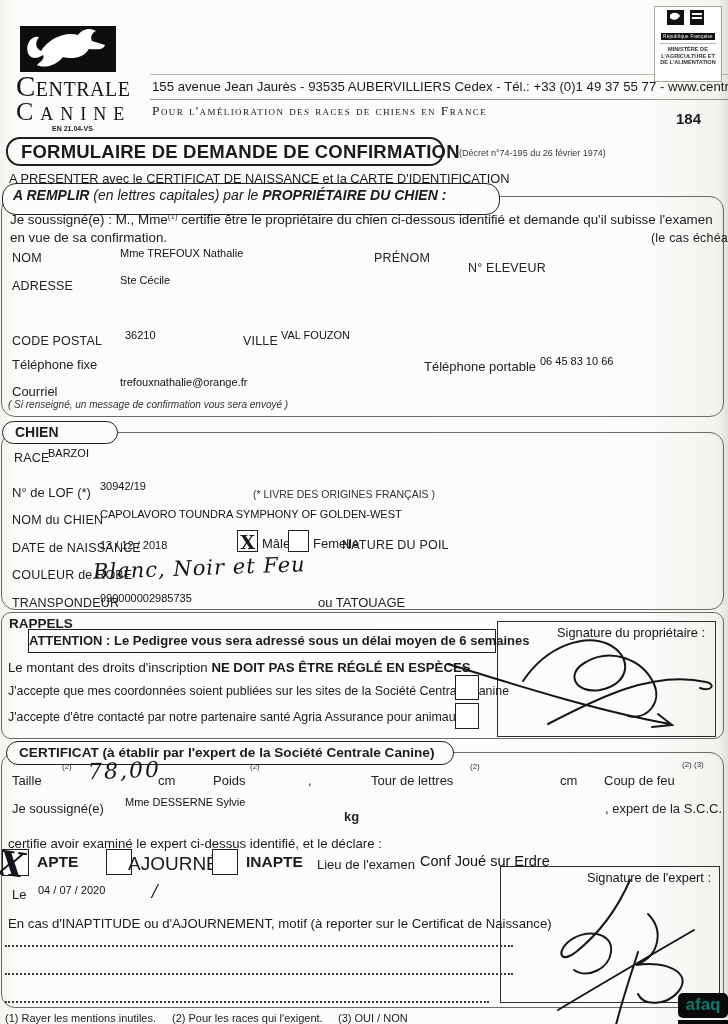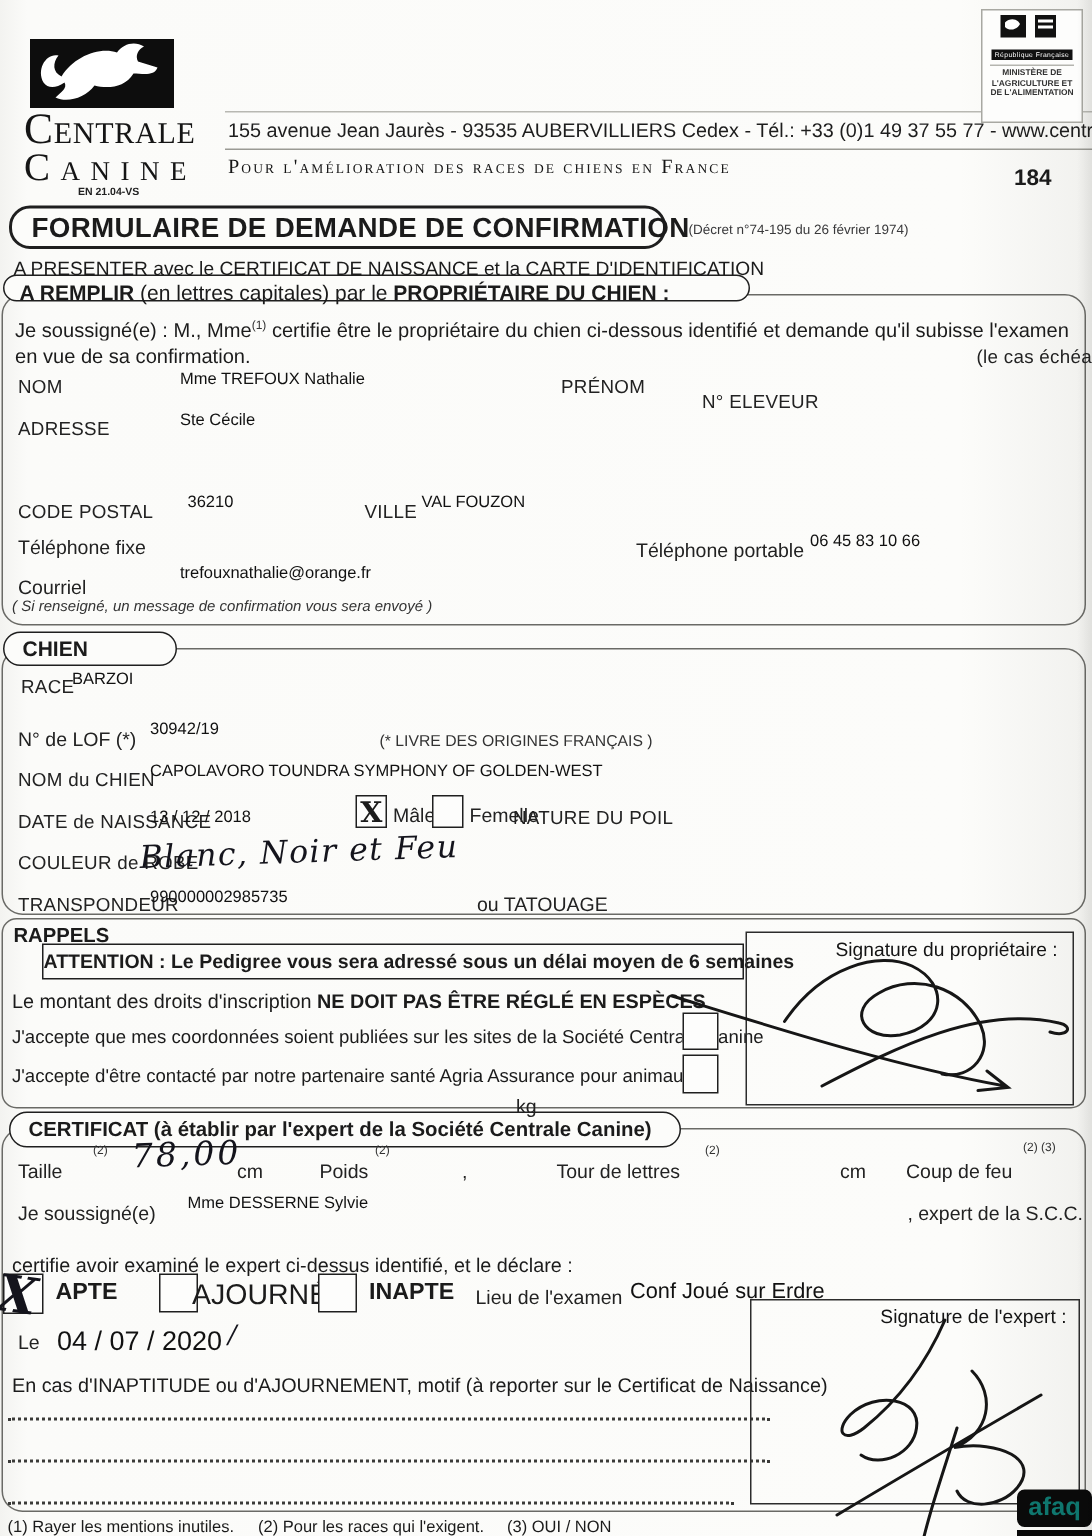--- a/index.html
+++ b/index.html
@@ -62,21 +62,21 @@
     <div style="margin-top:2px;padding:0 3px;font-size:5.6px;line-height:6.6px;font-weight:bold;text-transform:uppercase;color:#333;">Ministère de l'Agriculture et de l'Alimentation</div>
   </div>
 
   <div class="abs pill" style="left:6px;top:137px;width:438px;height:29px;border-width:2px;">
     <span style="display:inline-block;padding-left:13px;line-height:26px;font-size:18.5px;font-weight:bold;letter-spacing:.2px;">FORMULAIRE DE DEMANDE DE CONFIRMATION</span>
   </div>
   <div class="abs" style="left:459px;top:148px;font-size:9px;color:#39393b;">(Décret n°74-195 du 26 février 1974)</div>
   <div class="abs nowrap" style="left:9px;top:171px;font-size:12.8px;">A PRESENTER avec le CERTIFICAT DE NAISSANCE et la CARTE D'IDENTIFICATION</div>
 
   <div class="abs sectionbox" style="left:1px;top:196px;width:723px;height:221px;"></div>
-  <div class="abs pill" style="left:2px;top:183px;width:498px;height:18px;">
+  <div class="abs pill" style="left:2px;top:183px;width:498px;height:32px;font-style:italic;">
     <span style="display:inline-block;padding-left:10px;line-height:22px;font-size:14px;">
       <b>A REMPLIR</b><span> (en lettres capitales) par le </span><b>PROPRIÉTAIRE DU CHIEN :</b>
     </span>
   </div>
 
   <div class="abs nowrap" style="left:10px;top:212px;font-size:13.4px;width:716px;overflow:hidden;">
     <span>Je soussigné(e) : M., Mme</span><sup class="sup">(1)</sup><span> certifie être le propriétaire du chien ci-dessous identifié et demande qu'il subisse l'examen</span>
   </div>
   <div class="abs nowrap" style="left:10px;top:230px;font-size:13.4px;">en vue de sa confirmation.</div>
   <div class="abs lbl" style="left:468px;top:231px;margin-top:30px;">N° ELEVEUR</div>
@@ -166,21 +166,21 @@
     <span style="display:inline-block;padding-left:12px;line-height:21px;font-size:13.6px;font-weight:bold;">CERTIFICAT (à établir par l'expert de la Société Centrale Canine)</span>
   </div>
 
   <div class="abs lblmix" style="left:12px;top:773px;">Taille</div>
   <div class="abs sup" style="left:62px;top:762px;">(2)</div>
   <div class="abs handw" style="left:88px;top:758px;font-size:22px;letter-spacing:2px;transform:rotate(-2deg);">78,00</div>
   <div class="abs lblmix" style="left:158px;top:773px;">cm</div>
   <div class="abs lblmix" style="left:213px;top:773px;">Poids</div>
   <div class="abs sup" style="left:250px;top:762px;">(2)</div>
   <div class="abs lblmix" style="left:308px;top:773px;">,</div>
-  <div class="abs lblmix" style="left:344px;top:730px;">kg</div>
+  <div class="abs lblmix" style="left:344px;top:809px;font-weight:bold;">kg</div>
   <div class="abs lblmix" style="left:371px;top:773px;">Tour de lettres</div>
   <div class="abs sup" style="left:470px;top:762px;">(2)</div>
   <div class="abs lblmix" style="left:560px;top:773px;">cm</div>
   <div class="abs lblmix" style="left:604px;top:773px;">Coup de feu</div>
   <div class="abs sup" style="left:682px;top:760px;">(2) (3)</div>
 
   <div class="abs lblmix" style="left:12px;top:801px;">Je soussigné(e)</div>
   <div class="abs val" style="left:125px;top:796px;">Mme DESSERNE Sylvie</div>
   <div class="abs lblmix" style="right:6px;top:801px;">, expert de la S.C.C.</div>
 
@@ -190,21 +190,21 @@
   <div class="abs handw" style="left:-2px;top:844px;font-size:34px;font-weight:bold;transform:rotate(8deg);">X</div>
   <div class="abs" style="left:37px;top:853px;font-size:15.5px;font-weight:bold;">APTE</div>
   <div class="abs cb" style="left:106px;top:849px;width:26px;height:26px;"></div>
   <div class="abs" style="left:128px;top:853px;font-size:19px;font-weight:normal;">AJOURNÉ</div>
   <div class="abs cb" style="left:212px;top:849px;width:26px;height:26px;"></div>
   <div class="abs" style="left:246px;top:853px;font-size:15.5px;font-weight:bold;">INAPTE</div>
   <div class="abs lblmix" style="left:317px;top:857px;">Lieu de l'examen</div>
   <div class="abs val" style="left:420px;top:853px;font-size:14.5px;">Conf Joué sur Erdre</div>
 
   <div class="abs lblmix" style="left:12px;top:887px;">Le</div>
-  <div class="abs val" style="left:38px;top:884px;font-size:18px;">04 / 07 / 2020</div>
+  <div class="abs val" style="left:38px;top:884px;font-size:11px;">04 / 07 / 2020</div>
   <div class="abs handw" style="left:152px;top:880px;font-size:17px;">/</div>
 
   <div class="abs nowrap" style="left:8px;top:916px;font-size:13.2px;">En cas d'INAPTITUDE ou d'AJOURNEMENT, motif (à reporter sur le Certificat de Naissance)</div>
 
   <div class="abs dotline" style="left:5px;top:945px;width:508px;"></div>
   <div class="abs dotline" style="left:5px;top:973px;width:508px;"></div>
   <div class="abs dotline" style="left:5px;top:1001px;width:484px;"></div>
 
   <div class="abs sigbox" style="left:500px;top:866px;width:220px;height:137px;">
     <div class="siglabel" style="position:absolute;right:8px;top:3px;">Signature de l'expert :</div>

